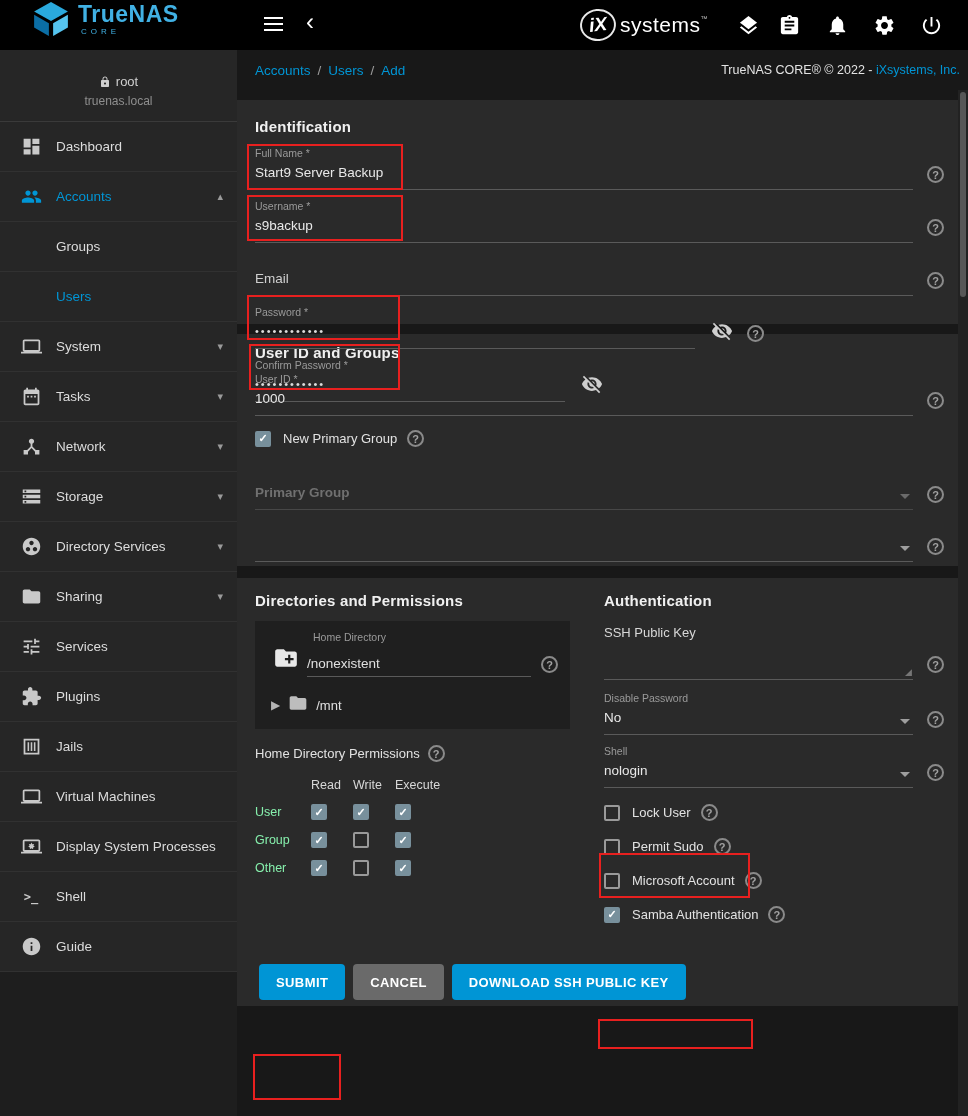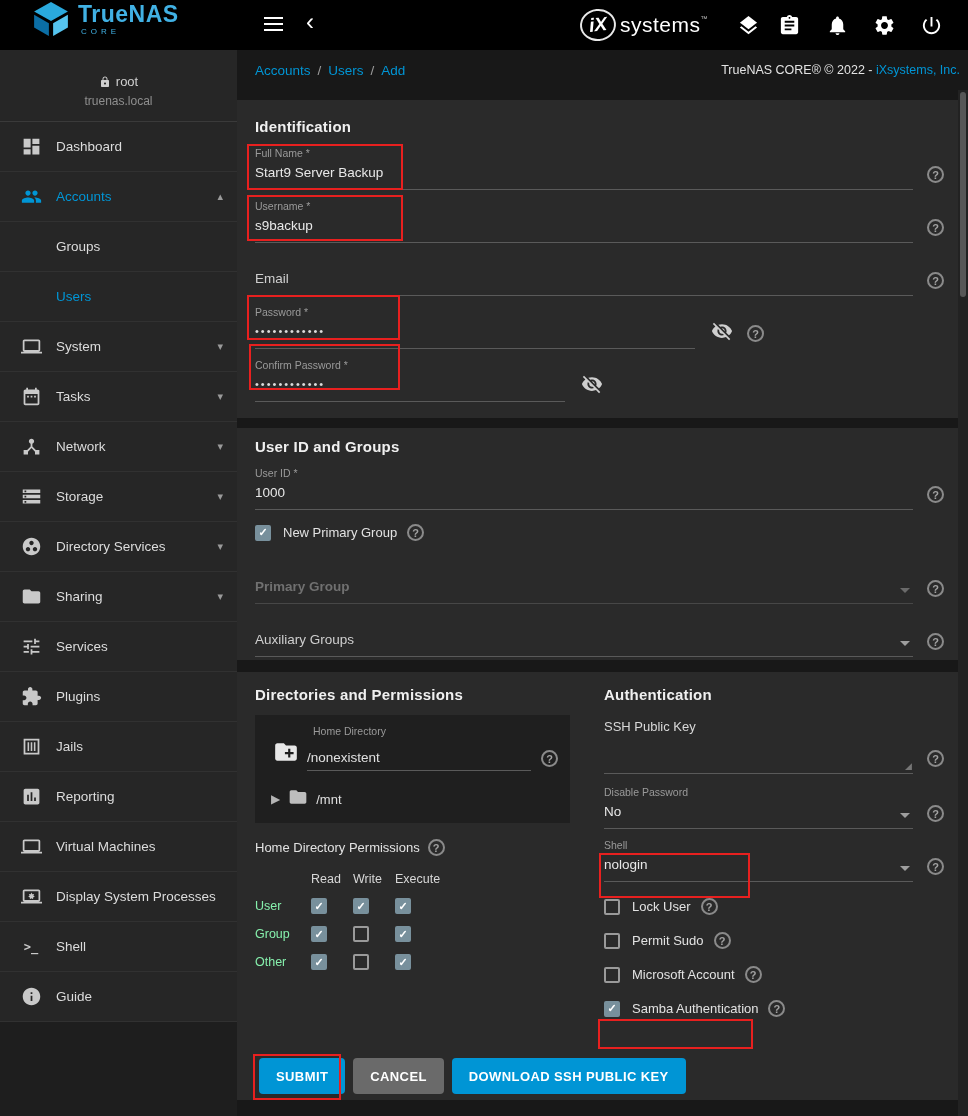--- a/index.html
+++ b/index.html
@@ -52,21 +52,21 @@
   .main { position:absolute; left:237px; top:50px; width:731px; height:1066px; background:#181818; }
   .breadcrumb-bar { height:40px; display:flex; align-items:center; justify-content:space-between; padding:0 8px 0 18px; }
   .crumbs { font-size:13.5px; }
   .crumbs a { color:#0095d5; text-decoration:none; cursor:pointer; }
   .crumbs .sep { color:#9e9e9e; margin:0 7px; }
   .copyright { font-size:12.5px; color:#e3e3e3; }
   .copyright a { color:#0095d5; text-decoration:none; cursor:pointer; }
 
   .card { width:721px; background:#2a2a2a; }
   .card h3 { margin:0 0 12px; font-size:15px; font-weight:700; color:#f0f0f0; letter-spacing:.2px; }
-  .card-ident  { margin-top:10px; height:318px; padding:18px 8px 0 18px; }
+  .card-ident  { margin-top:10px; height:224px; padding:18px 8px 0 18px; }
   .card-groups { margin-top:10px; height:232px; padding:10px 8px 0 18px; }
   .card-bottom { margin-top:12px; height:428px; padding:14px 8px 0 18px; }
 
   .frow { display:flex; align-items:flex-end; margin-bottom:10px; }
   .field { flex:1; position:relative; border-bottom:1px solid #5a5a5a; padding-bottom:8px; min-height:42px; }
   .flabel { font-size:10.5px; color:#9a9a9a; margin-bottom:4px; line-height:13px; }
   .fvalue { font-size:13.5px; color:#e8e8e8; line-height:17px; min-height:17px; }
   .fvalue.dots { font-size:11px; letter-spacing:2px; color:#dcdcdc; }
   .field.single { padding-top:17px; }
   .fvalue.ghost { color:#cfcfcf; }
@@ -300,28 +300,20 @@
         <span class="sicon">
             <svg viewBox="0 0 24 24">
               <path d="M3 3v18h18V3H3zm16 16H5V5h14v14zM7.5 7h1.8v10H7.5zM11.1 7h1.8v10h-1.8zM14.7 7h1.8v10h-1.8z"></path>
             </svg>
           </span>
         <span class="slabel">Jails</span>
       </div>
       <div class="sitem">
         <span class="sicon">
             <svg viewBox="0 0 24 24">
-              <path d="M19 3H5c-1.1 0-2 .9-2 2v14c0 1.1.9 2 2 2h14c1.1 0 2-.9 2-2V5c0-1.1-.9-2-2-2zM9 17H7v-7h2v7zm4 0h-2V7h2v10zm4 0h-2v-4h2v4z"></path>
-            </svg>
-          </span>
-        <span class="slabel">Reporting</span>
-      </div>
-      <div class="sitem">
-        <span class="sicon">
-            <svg viewBox="0 0 24 24">
               <path d="M20 18c1.1 0 1.99-.9 1.99-2L22 6c0-1.1-.9-2-2-2H4c-1.1 0-2 .9-2 2v10c0 1.1.9 2 2 2H0v2h24v-2h-4zM4 6h16v10H4V6z"></path>
             </svg>
           </span>
         <span class="slabel">Virtual Machines</span>
       </div>
       <div class="sitem">
         <span class="sicon">
             <svg viewBox="0 0 24 24">
               <path d="M20 18c1.1 0 1.99-.9 1.99-2L22 6c0-1.1-.9-2-2-2H4c-1.1 0-2 .9-2 2v10c0 1.1.9 2 2 2H0v2h24v-2h-4zM4 6h16v10H4V6zm8 1.5l1 1.8 2-.3-.8 1.9 1.5 1.4-1.9.7.1 2-1.9-.9-1.9.9.1-2-1.9-.7 1.5-1.4-.8-1.9 2 .3 1-1.8z"></path>
             </svg>
@@ -427,21 +419,20 @@
       <div class="frow">
         <div class="field single disabled">
           <div class="fvalue">Primary Group</div>
           <span class="dd-arrow"></span>
         </div>
         <span class="help">?</span>
       </div>
 
       <div class="frow">
         <div class="field single">
-          <div class="fvalue ghost">Auxiliary Groups</div>
           <span class="dd-arrow"></span>
         </div>
         <span class="help">?</span>
       </div>
     </section>
 
     <section class="card card-bottom">
       <div class="cols">
         <div class="col-left">
           <h3>Directories and Permissions</h3>

